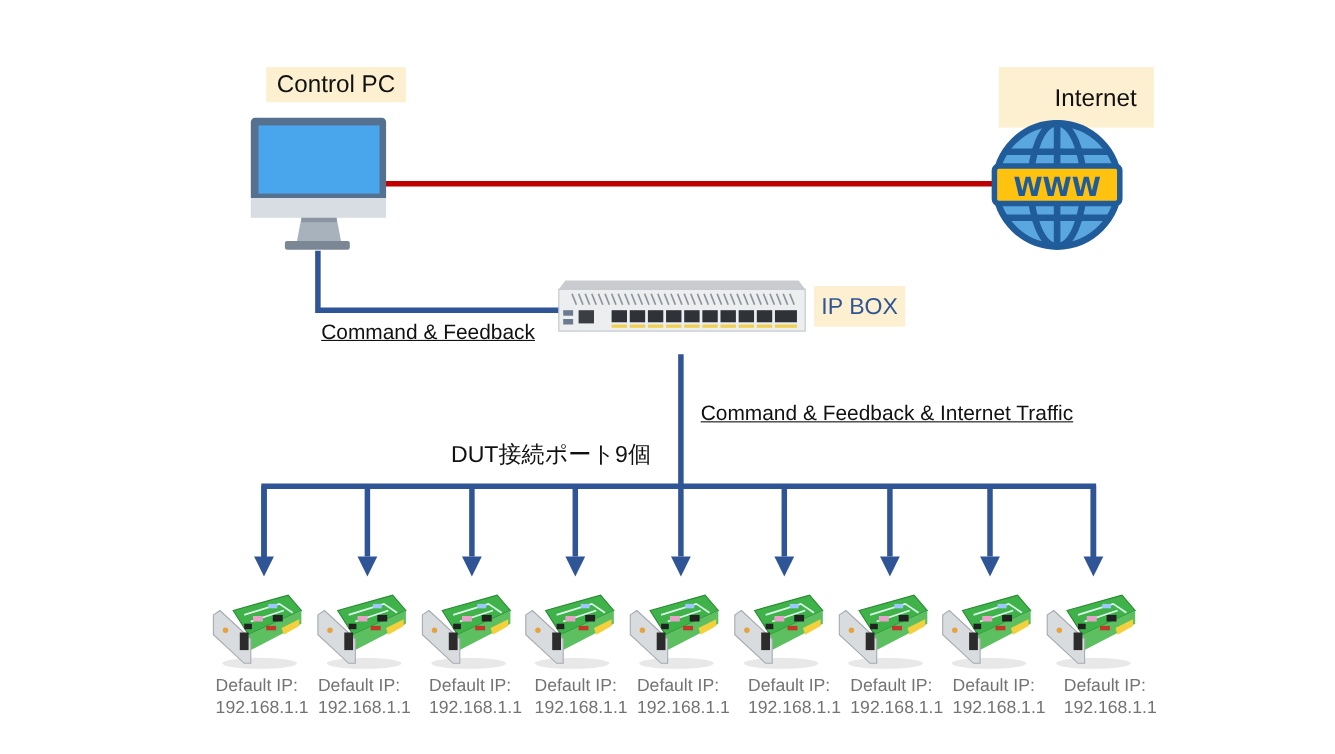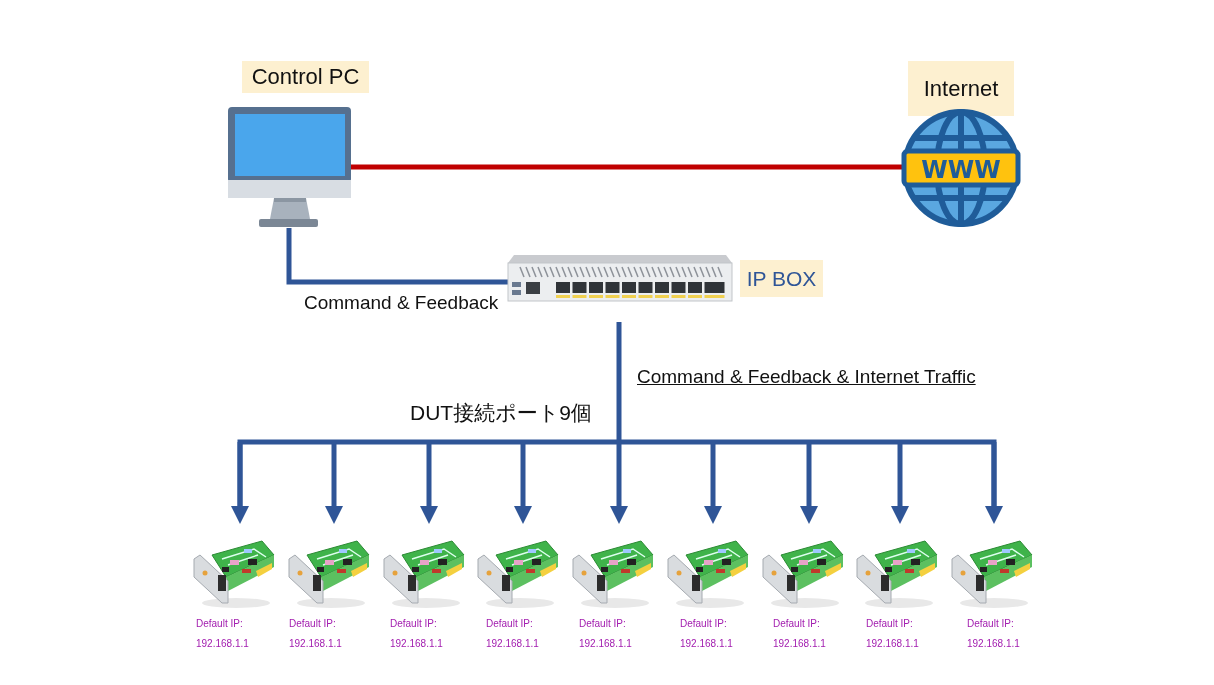--- a/index.html
+++ b/index.html
@@ -2,21 +2,21 @@
 <html><head>
   <meta charset="utf-8">
   <style>
     html, body { margin: 0; padding: 0; background: #ffffff; }
     body { width: 1214px; height: 685px; position: relative; overflow: hidden;
            font-family: "Liberation Sans", "DejaVu Sans", sans-serif; color: #111; }
     .abs { position: absolute; }
     .label-box { position: absolute; background: #fdf0d0; font-size: 22px; color: #111;
                  display: flex; align-items: center; justify-content: center; }
     .caption { position: absolute; font-size: 19px; color: #111; white-space: nowrap; }
-    .dut-label { position: absolute; font-size: 10px; line-height: 20px; color: #a21caf; white-space: nowrap; }
+    .dut-label { position: absolute; font-size: 16px; line-height: 20px; color: #737373; white-space: nowrap; }
     svg { position: absolute; left: 0; top: 0; }
   </style>
 </head>
 <body>
 
 <svg width="1214" height="685">
 
   <line x1="350" y1="167" x2="905" y2="167" stroke="#c00000" stroke-width="5"></line>
 
   <polyline points="289,228 289,282 510,282" fill="none" stroke="#2f5597" stroke-width="5"></polyline>
@@ -51,21 +51,21 @@
 </div>
 <svg style="left:226px; top:106px;" width="128" height="124" viewBox="0 0 128 124">
   <rect x="2" y="1" width="123" height="76" rx="4" fill="#56708f"></rect>
   <rect x="9" y="8" width="110" height="62" fill="#4aa6ec"></rect>
   <rect x="2" y="74" width="123" height="18" fill="#d8dde3"></rect>
   <polygon points="48,92 80,92 84,113 44,113" fill="#a8b2bd"></polygon>
   <rect x="48" y="92" width="32" height="4" fill="#8b96a2"></rect>
   <rect x="33" y="113" width="59" height="8" rx="2" fill="#7b8795"></rect>
 </svg>
 
-<div class="label-box" style="left:908px; top:61px; width:106px; height:55px;">
+<div class="label-box" style="left:908px; top:61px; width:106px; height:55px;padding-left:35px;">
   <span>Internet</span>
 </div>
 <svg style="left:900px; top:108px;" width="122" height="120" viewBox="0 0 122 120">
   <circle cx="61" cy="60" r="56" fill="#5aa7e0" stroke="#1f5c99" stroke-width="6"></circle>
   <ellipse cx="61" cy="60" rx="24" ry="56" fill="none" stroke="#1f5c99" stroke-width="6"></ellipse>
   <line x1="61" y1="4" x2="61" y2="116" stroke="#1f5c99" stroke-width="6"></line>
   <line x1="14" y1="30" x2="108" y2="30" stroke="#1f5c99" stroke-width="6"></line>
   <line x1="14" y1="90" x2="108" y2="90" stroke="#1f5c99" stroke-width="6"></line>
   <rect x="4" y="43" width="114" height="34" rx="4" fill="#ffc20e" stroke="#1f5c99" stroke-width="5"></rect>
   <text x="61" y="70" text-anchor="middle" font-family="DejaVu Sans, sans-serif" font-weight="bold" font-size="24" fill="#1f5c99">WWW</text>
@@ -133,21 +133,21 @@
       <rect x="182" y="29" width="14" height="11" fill="#2f3338"></rect>
       <rect x="182" y="42" width="14" height="3" fill="#f0d050"></rect>
       <rect x="198.5" y="29" width="20" height="11" fill="#2f3338"></rect>
       <rect x="198.5" y="42" width="20" height="3" fill="#f0d050"></rect>
     </g>
 </svg>
 <div class="label-box" style="left:740px; top:260px; width:83px; height:37px; color:#2f5597; font-size:21px;">
   <span>IP BOX</span>
 </div>
 
-<div class="caption" style="left:304px; top:292px;">Command &amp; Feedback</div>
+<div class="caption" style="left:292px; top:292px;text-decoration:underline;">Command &amp; Feedback</div>
 <div class="caption" style="left:410px; top:363px; font-size:21px;margin-top:36px;">DUT接続ポート9個</div>
 <div class="caption" style="left:637px; top:366px;text-decoration:underline;">Command &amp; Feedback &amp; Internet Traffic</div>
 
 <div id="dut-row">
     <div class="abs" style="left: 192px; top: 537px;">
     <svg width="84" height="72" viewBox="0 0 84 72" style="position:relative;">
       <ellipse cx="44" cy="66" rx="34" ry="5" fill="#e8e8e8"></ellipse>
       <polygon points="20,18 70,4 82,18 34,40" fill="#3fb34a" stroke="#2b8a34" stroke-width="1"></polygon>
       <polygon points="34,40 82,18 82,30 36,54" fill="#5cc060"></polygon>
       <polyline points="30,22 62,12 74,20" fill="none" stroke="#dfe" stroke-width="1.5"></polyline>

